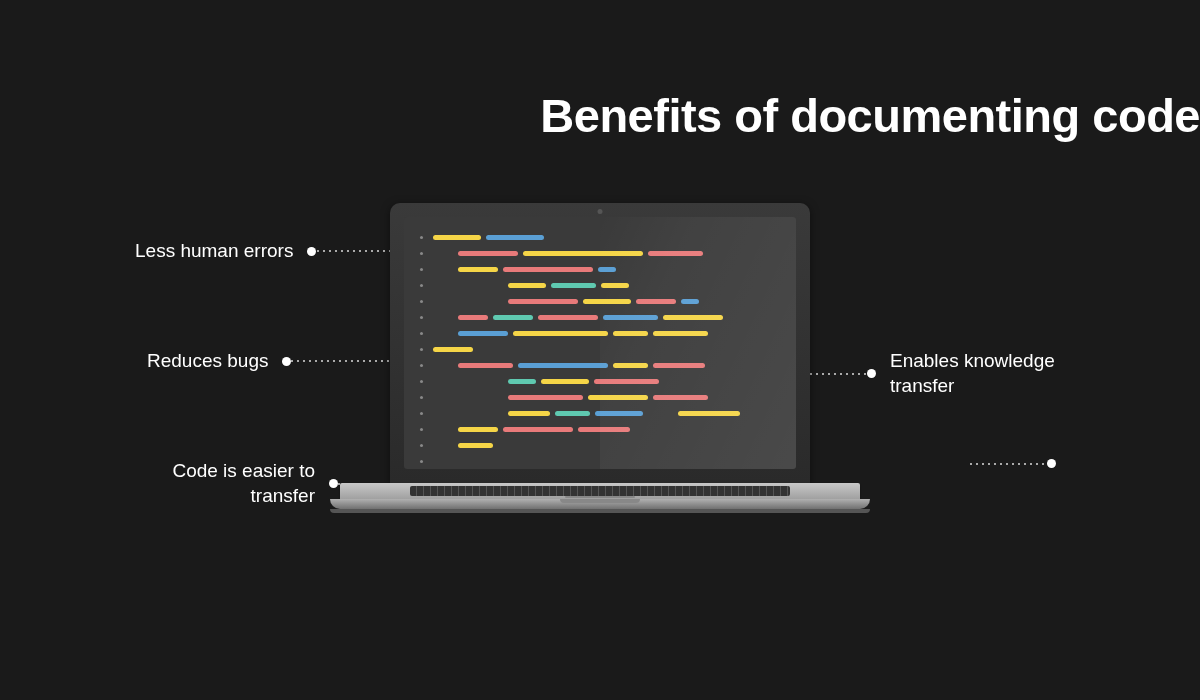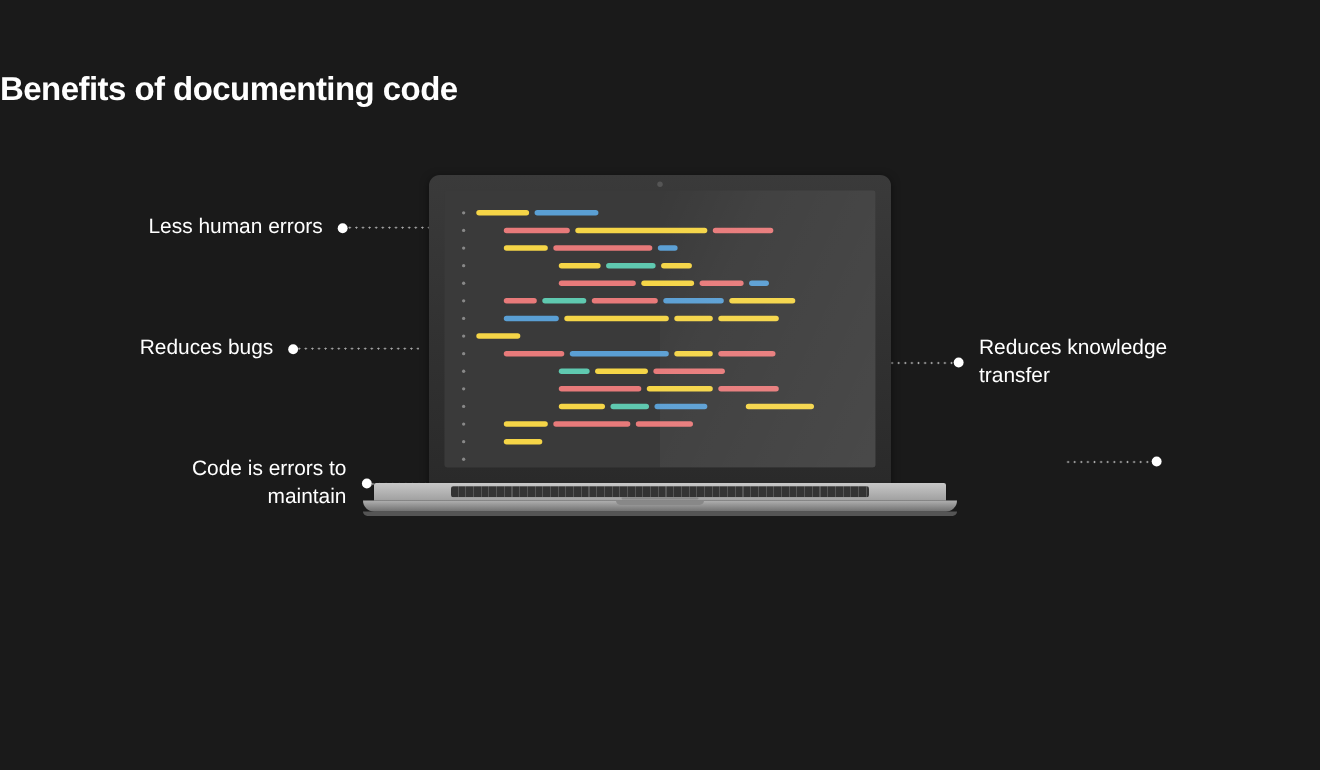--- a/index.html
+++ b/index.html
@@ -6,24 +6,24 @@
   body {
     width: 1200px;
     height: 700px;
     background: #1a1a1a;
     font-family: -apple-system, BlinkMacSystemFont, "Segoe UI", Arial, sans-serif;
     color: #fff;
     overflow: hidden;
     position: relative;
   }
   .title {
-    text-align: left;
-    font-size: 30px;
+    text-align: right;
+    font-size: 47px;
     font-weight: 700;
-    padding-top: 65px;
+    padding-top: 88px;
     letter-spacing: -0.5px;
   }
   .diagram {
     position: relative;
     width: 100%;
     height: 560px;
     text-decoration: underline;
   }
   
   .laptop {
@@ -180,21 +180,21 @@
     height: 2px;
     background-image: radial-gradient(circle, #aaa 1px, transparent 1px);
     background-size: 6px 2px;
     background-repeat: repeat-x;
     background-position: center;
     flex-shrink: 0;
   }
 
   
   .b1 { left: 135px; top: 96px; }
-  .b2 { left: 127px; top: 206px; }
+  .b2 { left: 147px; top: 206px; }
   .b3 { left: 135px; top: 316px; }
   .b4 { right: 130px; top: 96px; }
   .b5 { right: 130px; top: 206px; }
   .b6 { right: 130px; top: 316px; }
 
   .b1 .dots-line { width: 100px; }
   .b2 .dots-line { width: 110px; }
   .b3 .dots-line { width: 50px; }
   .b4 .dots-line { width: 45px; }
   .b5 .dots-line { width: 100px; }
@@ -211,29 +211,29 @@
     <span class="text">Less human errors</span>
     <span class="dot"></span>
     <span class="dots-line"></span>
   </div>
   <div class="benefit left b2">
     <span class="text">Reduces bugs</span>
     <span class="dot"></span>
     <span class="dots-line"></span>
   </div>
   <div class="benefit left b3">
-    <span class="text">Code is errors to maintain</span>
+    <span class="text">Code is easier to transfer</span>
     <span class="dot"></span>
     <span class="dots-line"></span>
   </div>
 
   <div class="benefit right b5">
     <span class="dots-line"></span>
     <span class="dot"></span>
-    <span class="text">Reduces knowledge transfer</span>
+    <span class="text">Enables knowledge transfer</span>
   </div>
   <div class="benefit right b6">
     <span class="dots-line"></span>
     <span class="dot"></span>
   </div>
 
   <div class="laptop">
     <div class="screen-outer">
       <div class="camera"></div>
       <div class="screen-inner">

